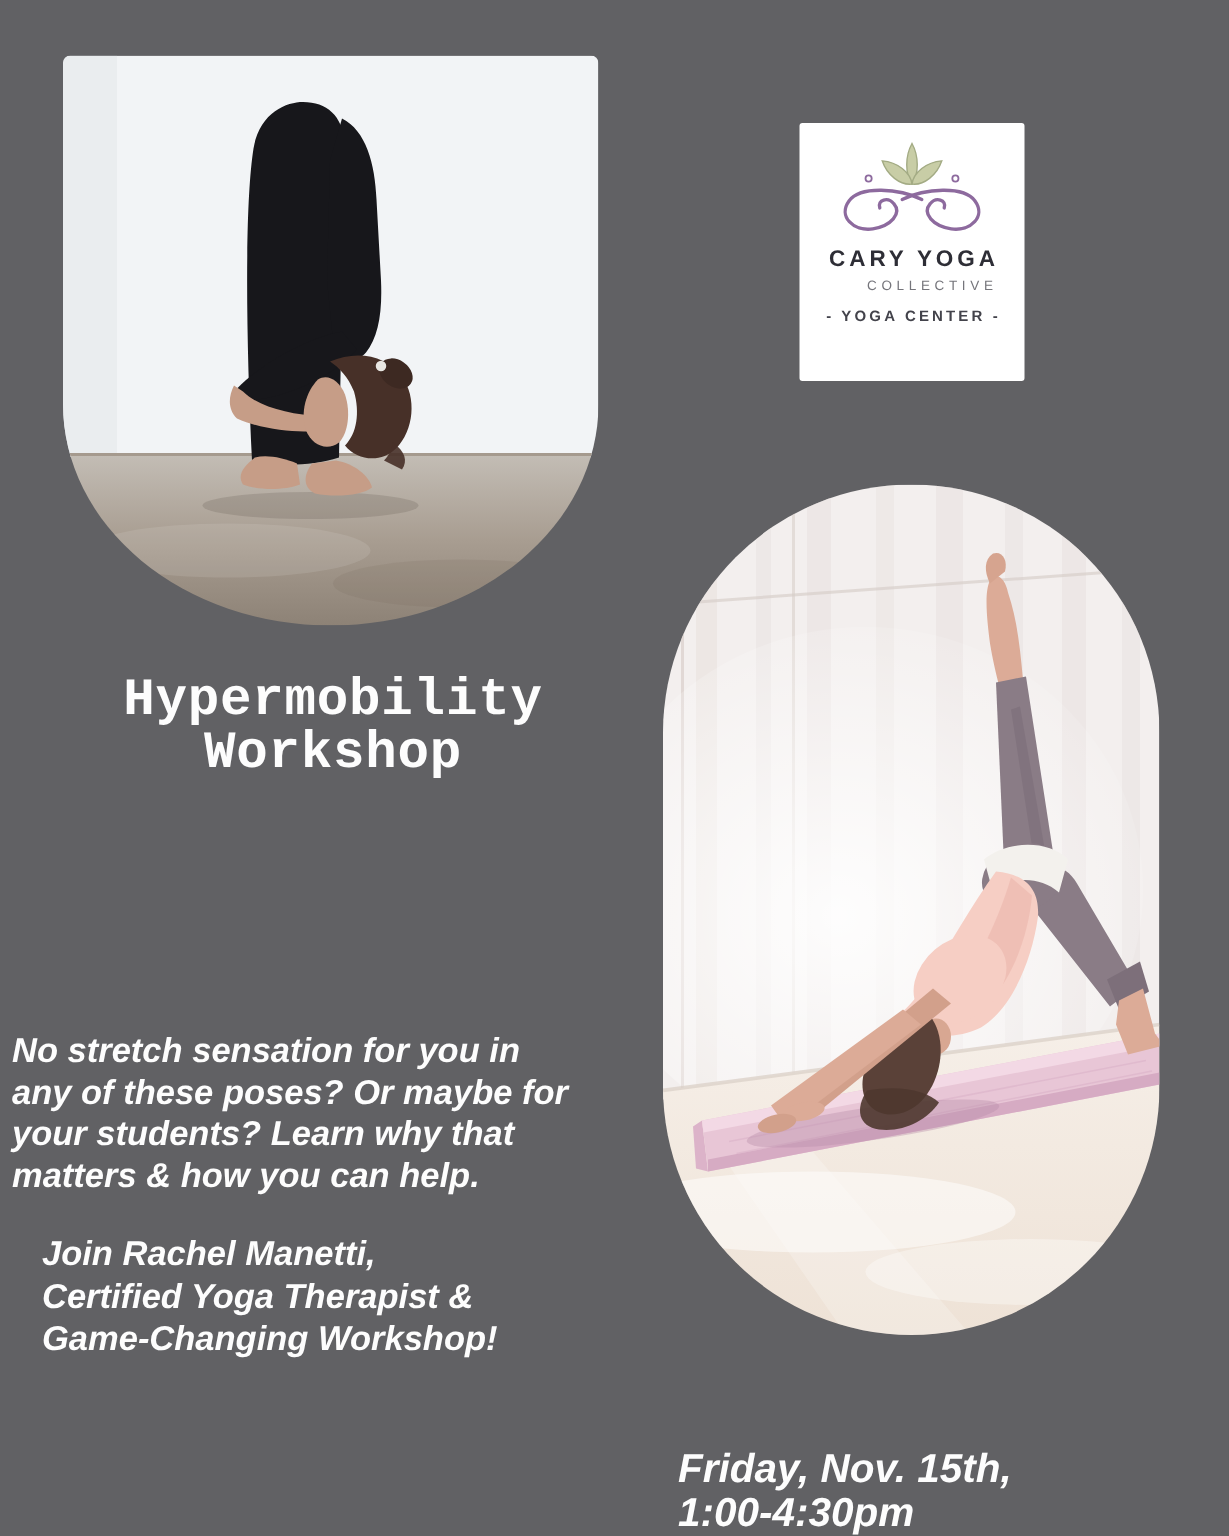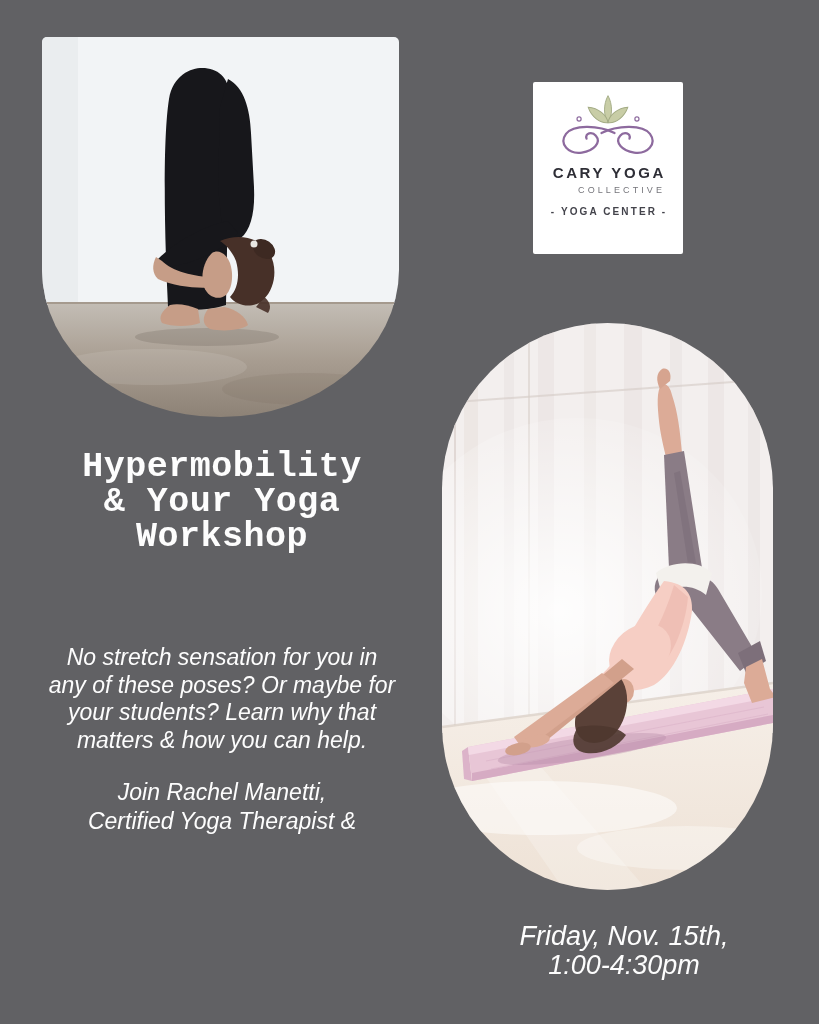--- a/index.html
+++ b/index.html
@@ -30,22 +30,22 @@
   .logo-sub{margin-top:4px;font-size:9px;font-weight:500;letter-spacing:3.1px;padding-left:3.1px;color:#75757b;white-space:nowrap;margin-left:24px;}
   .logo-tag{margin-top:11px;font-size:10px;font-weight:600;letter-spacing:2.1px;padding-left:2.1px;color:#43434b;white-space:nowrap;}
   
   .title{
     position:absolute;left:27px;top:450px;width:390px;
     font-family:Liberation Mono, monospace;font-weight:700;
     font-size:35px;line-height:35px;letter-spacing:0.5px;
     color:#fdfdfd;text-align:center;
   }
   .copy{
-    position:absolute;color:#fdfdfd;text-align:center;
-    font-style:italic;font-weight:400;
+    position:absolute;color:#fdfdfd;text-align:left;
+    font-style:italic;font-weight:700;margin-top:43px;
   }
   .intro{left:8px;top:644px;width:428px;font-size:23px;line-height:27.5px;}
   .presenter{left:28px;top:778px;width:388px;font-size:23px;line-height:28.5px;}
   .schedule{left:452px;top:922px;width:344px;font-size:27px;line-height:28.5px;}
 </style>
 </head>
 <body>
 
 <div class="poster">
 
@@ -170,34 +170,34 @@
         <path d="M180,336 L192,346 L104,418 L96,406 Z" fill="#d2a08b"></path>
         <path d="M160,350 L172,360 L82,428 L72,414 Z" fill="#dcab97"></path>
         <ellipse cx="94" cy="418" rx="14" ry="6" fill="#dcab97" transform="rotate(-12 94 418)"></ellipse>
         <ellipse cx="76" cy="426" rx="13" ry="6" fill="#d2a08b" transform="rotate(-12 76 426)"></ellipse>
       </g>
     </svg>
   </div>
 
   <div class="title">
     <div>Hypermobility</div>
-    <div>&amp; Your Yoga</div>
     <div>Workshop</div>
   </div>
 
   <div class="copy intro">
     <div>No stretch sensation for you in</div>
     <div>any of these poses? Or maybe for</div>
     <div>your students? Learn why that</div>
     <div>matters &amp; how you can help.</div>
   </div>
 
   <div class="copy presenter">
     <div>Join Rachel Manetti,</div>
     <div>Certified Yoga Therapist &amp;</div>
+    <div>Game-Changing Workshop!</div>
   </div>
 
   <div class="copy schedule">
     <div>Friday, Nov. 15th,</div>
     <div>1:00-4:30pm</div>
   </div>
 
 </div>
 
 </body></html>

